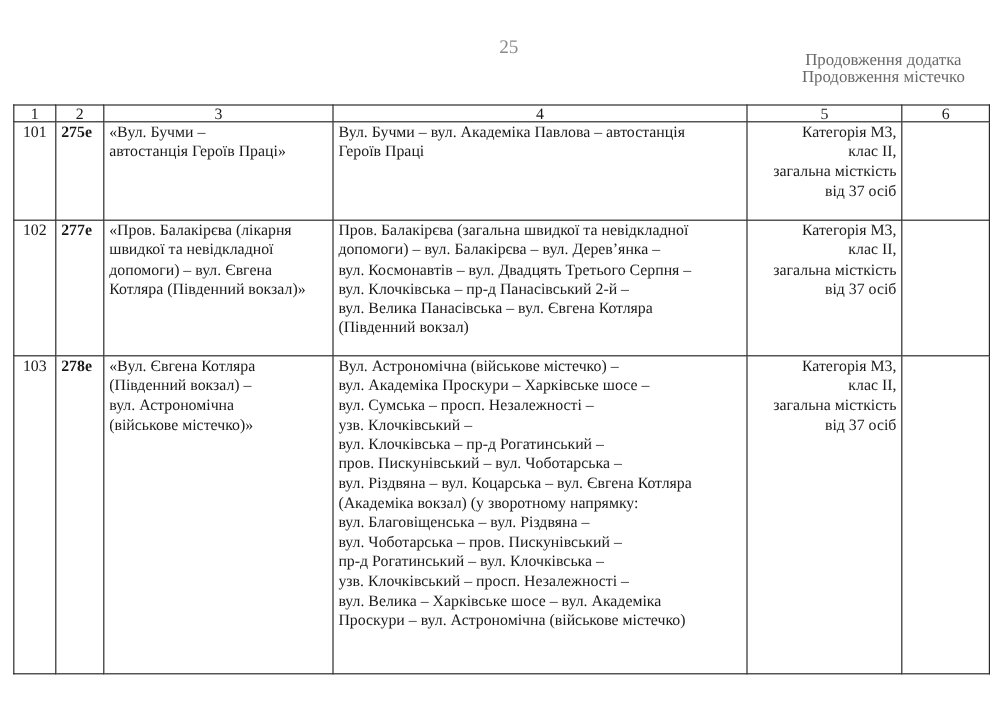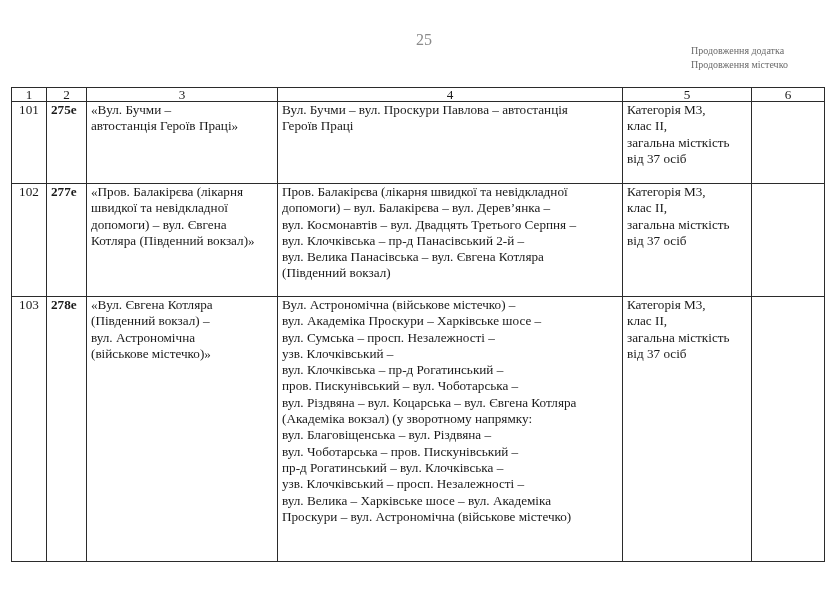--- a/index.html
+++ b/index.html
@@ -19,24 +19,24 @@
       position: absolute;
       left: 412px;
       top: 31px;
       width: 24px;
       text-align: center;
       font-size: 16px;
       color: #8a8a8a;
     }
     .continuation {
       position: absolute;
-      right: 52px;
+      right: 36px;
       top: 44px;
-      text-align: left;
-      font-size: 10px;
+      text-align: center;
+      font-size: 14px;
       line-height: 14px;
       color: #6a6a6a;
     }
     table.route-table {
       position: absolute;
       left: 11px;
       top: 87px;
       width: 813px;
       border-collapse: collapse;
       table-layout: fixed;
@@ -53,21 +53,21 @@
       font-weight: normal;
       text-align: center;
       height: 13px;
       line-height: 13px;
       padding: 0;
     }
     td.c-num { text-align: center; padding: 1px 2px; }
     td.c-code { text-align: left; padding: 1px 2px 1px 4px; font-weight: bold; }
     td.c-name { padding: 1px 4px 1px 5px; }
     td.c-route { padding: 1px 4px 1px 4px; }
-    td.c-cat { text-align: left; padding: 1px 2px; margin-left: 36px; }
+    td.c-cat { text-align: right; padding: 1px 2px; margin-left: 36px; }
     td.c-extra { padding: 1px 2px; }
     tr.row-101 td { height: 81px; }
     tr.row-102 td { height: 112px; }
     tr.row-103 td { height: 264px; }
     .line { display: block; white-space: nowrap; }
   </style>
 </head>
 <body>
 
 <div class="page-number">25</div>
@@ -99,21 +99,21 @@
   <tbody>
 
     <tr class="row-101">
       <td class="c-num">101</td>
       <td class="c-code">275е</td>
       <td class="c-name">
         <span class="line">«Вул. Бучми –</span>
         <span class="line">автостанція Героїв Праці»</span>
       </td>
       <td class="c-route">
-        <span class="line">Вул. Бучми – вул. Проскури Павлова – автостанція</span>
+        <span class="line">Вул. Бучми – вул. Академіка Павлова – автостанція</span>
         <span class="line">Героїв Праці</span>
       </td>
       <td class="c-cat">
         <span class="line">Категорія М3,</span>
         <span class="line">клас ІІ,</span>
         <span class="line">загальна місткість</span>
         <span class="line">від 37 осіб</span>
       </td>
       <td class="c-extra"></td>
     </tr>
@@ -121,21 +121,21 @@
     <tr class="row-102">
       <td class="c-num">102</td>
       <td class="c-code">277е</td>
       <td class="c-name">
         <span class="line">«Пров. Балакірєва (лікарня</span>
         <span class="line">швидкої та невідкладної</span>
         <span class="line">допомоги) – вул. Євгена</span>
         <span class="line">Котляра (Південний вокзал)»</span>
       </td>
       <td class="c-route">
-        <span class="line">Пров. Балакірєва (лікарня швидкої та невідкладної</span>
+        <span class="line">Пров. Балакірєва (загальна швидкої та невідкладної</span>
         <span class="line">допомоги) – вул. Балакірєва – вул. Дерев’янка –</span>
         <span class="line">вул. Космонавтів – вул. Двадцять Третього Серпня –</span>
         <span class="line">вул. Клочківська – пр-д Панасівський 2-й –</span>
         <span class="line">вул. Велика Панасівська – вул. Євгена Котляра</span>
         <span class="line">(Південний вокзал)</span>
       </td>
       <td class="c-cat">
         <span class="line">Категорія М3,</span>
         <span class="line">клас ІІ,</span>
         <span class="line">загальна місткість</span>

